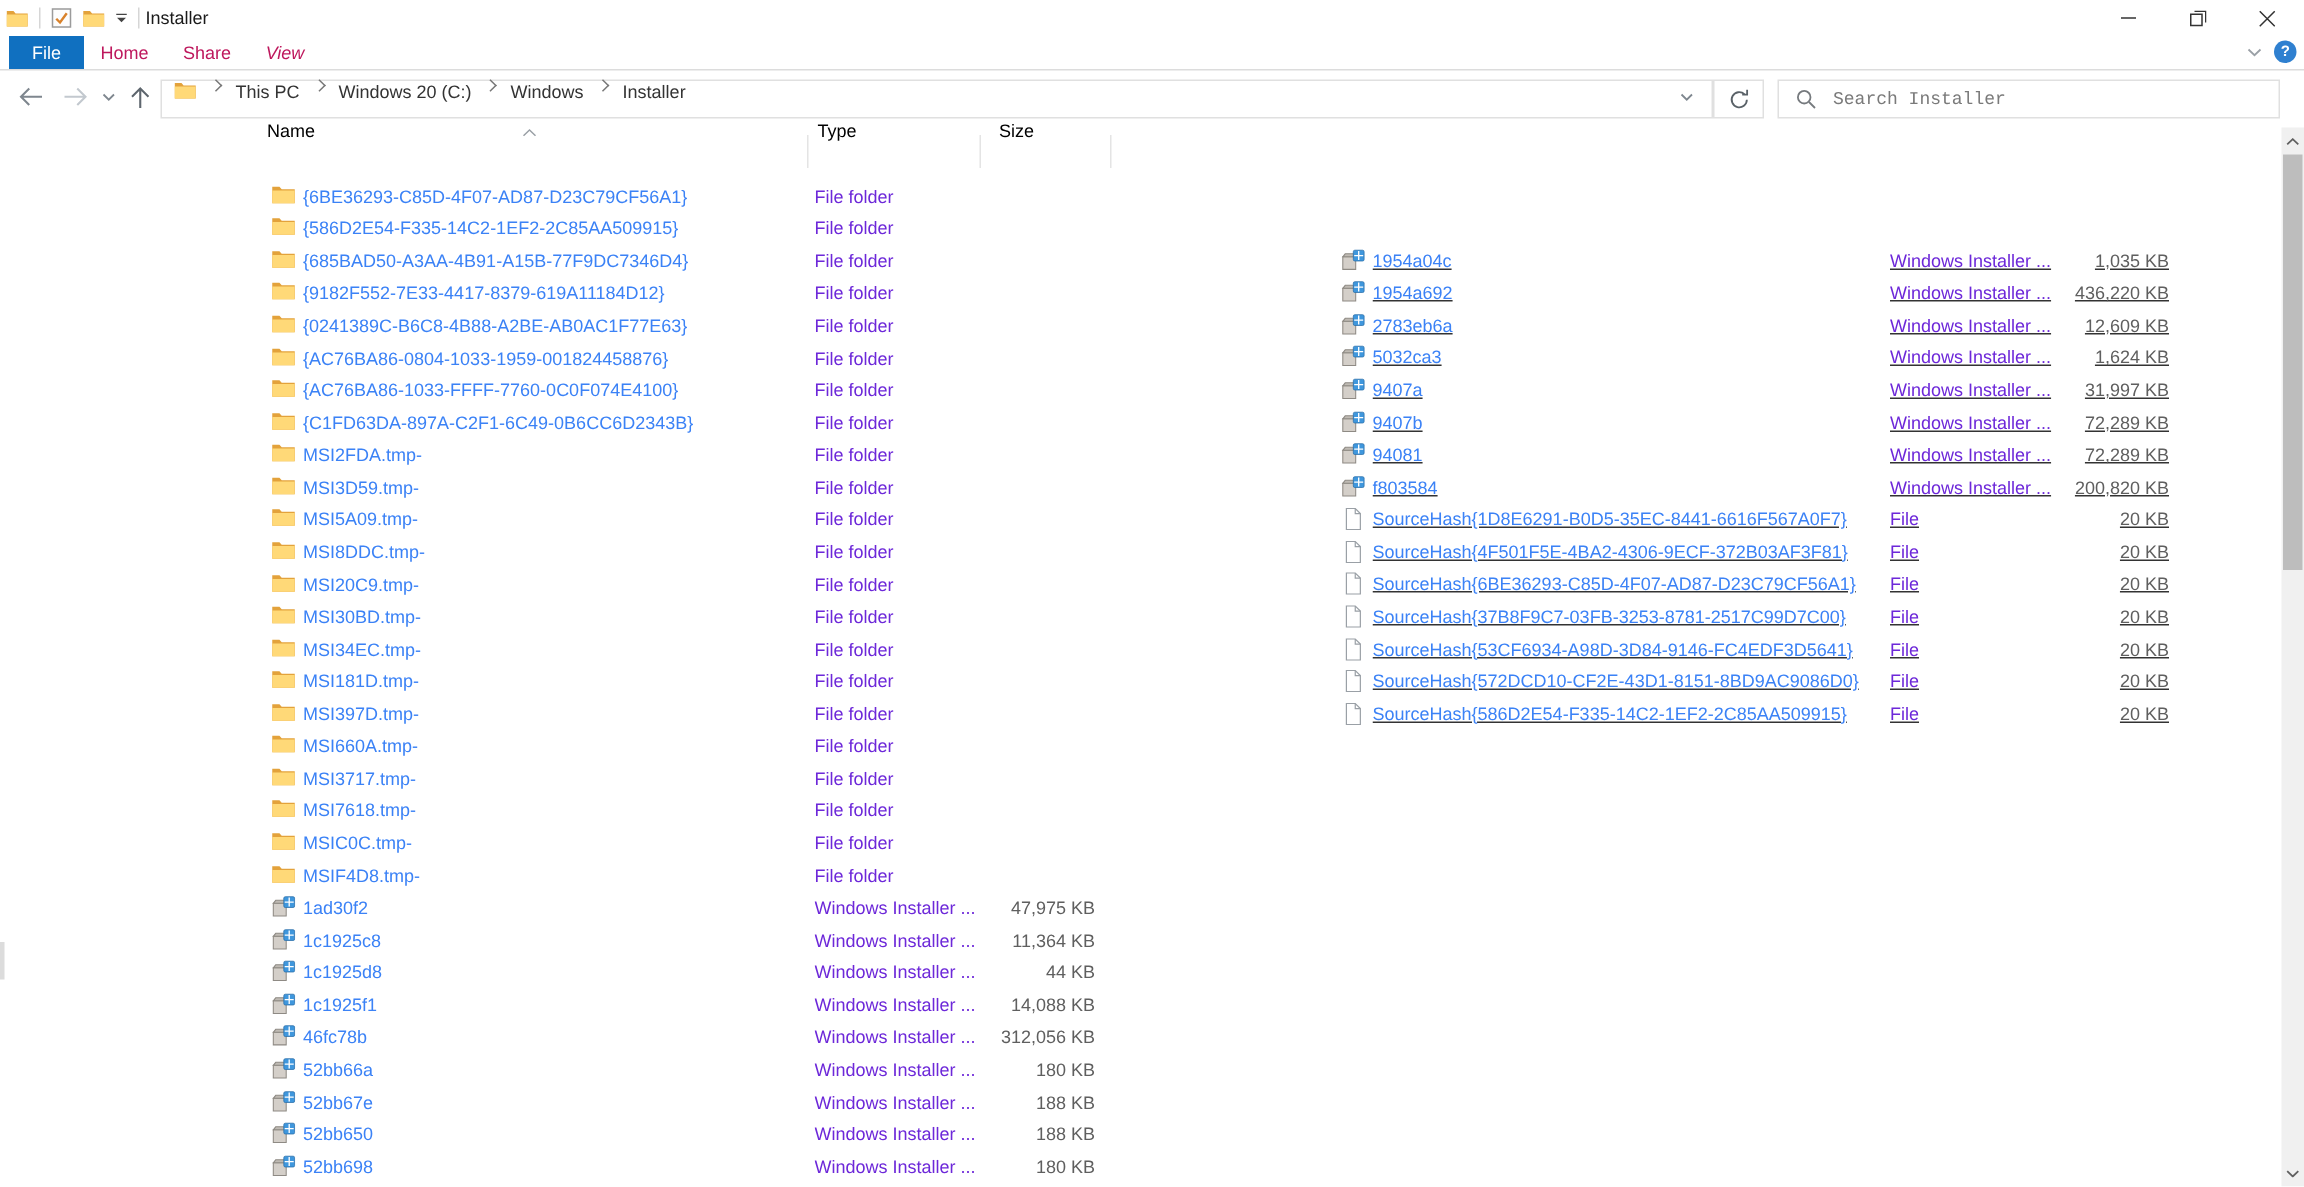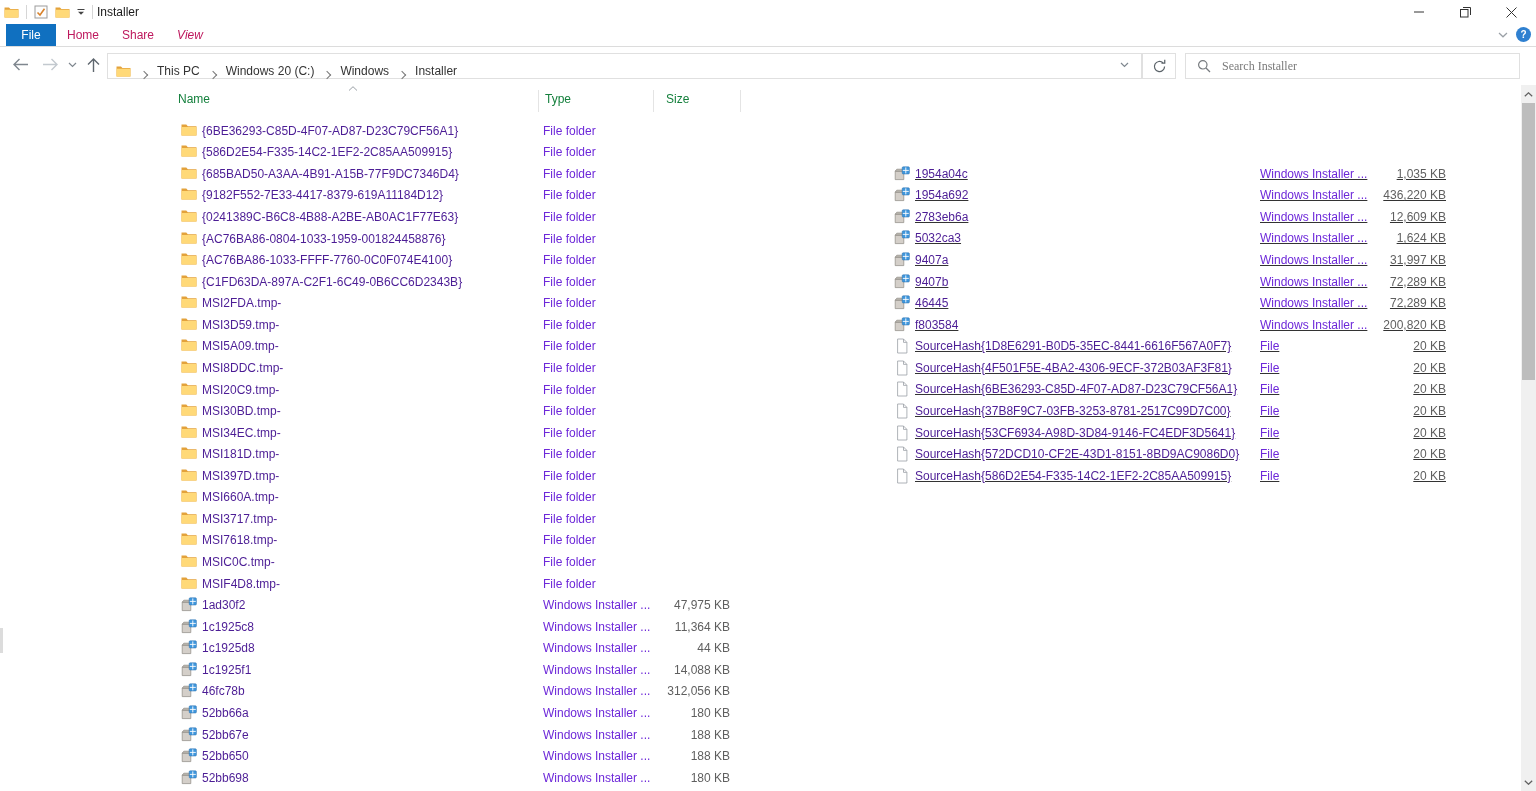--- a/index.html
+++ b/index.html
@@ -31,50 +31,50 @@
     display:flex;align-items:center;justify-content:center;font-size:10px;font-weight:bold;}
 
   
   .navbar{position:absolute;top:48px;left:0;width:1536px;height:37px;background:#fff;}
   .nav-btn{position:absolute;top:9px;display:flex;align-items:center;justify-content:center;}
   .nav-back{left:12px;color:#7f878f;}
   .nav-fwd{left:42px;color:#c3c9cf;}
   .nav-chev{left:68px;top:14px;color:#7f878f;}
   .nav-up{left:86px;color:#5f676f;}
   .addr-box{position:absolute;left:107px;top:5px;width:1035px;height:26px;box-sizing:border-box;
-    border:1px solid #e0e0e0;background:#fff;display:flex;align-items:flex-end;padding-left:8px;gap:7px;}
+    border:1px solid #e0e0e0;background:#fff;display:flex;align-items:flex-start;padding-left:8px;gap:7px;}
   .crumb{color:#333;white-space:nowrap;cursor:default;}
   .chev-right{width:5px;height:5px;border-right:1.3px solid #777;border-top:1.3px solid #777;
     transform:rotate(45deg);margin:0 3px;}
   .addr-drop{position:absolute;left:1120px;top:14px;}
   .refresh-box{position:absolute;left:1142px;top:5px;width:34px;height:26px;box-sizing:border-box;
     border:1px solid #e0e0e0;display:flex;align-items:center;justify-content:center;background:#fff;}
   .search-box{position:absolute;left:1185px;top:5px;width:335px;height:26px;box-sizing:border-box;
     border:1px solid #e0e0e0;background:#fff;display:flex;align-items:center;padding-left:11px;gap:9px;}
-  .search-input{border:none;outline:none;flex:1;font-family:Liberation Serif, serif;
+  .search-input{border:none;outline:none;flex:1;font-family:Liberation Mono, monospace;
     font-size:12px;color:#3b82f6;background:transparent;}
   .search-input::placeholder{color:#7a7a7a;}
 
   
-  .hdr{position:absolute;top:92px;color:#15803d;font-size:12px;white-space:nowrap;cursor:default;}
+  .hdr{position:absolute;top:80px;color:#000000;font-size:12px;white-space:nowrap;cursor:default;}
   .hdr-name{left:178px;}
   .hdr-type{left:545px;text-align:right;}
   .hdr-size{left:666px;}
   .sort-chevron{position:absolute;left:348px;top:86px;}
   .hdr-sep{position:absolute;top:90px;width:1px;height:22px;background:#e4e4e4;}
 
   
   .file-list{position:absolute;}
   .list-left{left:181px;top:120px;width:549px;}
   .list-right{left:894px;top:163px;width:552px;}
   .row{display:grid;height:21.57px;align-items:center;cursor:default;}
   .list-left .row{grid-template-columns:21px 341px 112px 75px;}
   .list-right .row{grid-template-columns:21px 345px 110px 76px;text-decoration:underline;}
   .cell-icon{width:16px;height:16px;}
-  .cell-name{color:#4c1d95;white-space:nowrap;overflow:hidden;}
+  .cell-name{color:#3b82f6;white-space:nowrap;overflow:hidden;}
   .cell-type{color:#6d28d9;white-space:nowrap;overflow:hidden;}
   .cell-size{color:#5f5f5f;text-align:right;white-space:nowrap;}
 
   
   .scrollbar{position:absolute;left:1521px;top:85px;width:15px;height:706px;background:#f0f0f0;}
   .sb-arrow{position:absolute;left:0;width:15px;height:16px;display:flex;align-items:center;justify-content:center;color:#606060;}
   .sb-up{top:1px;}
   .sb-down{bottom:1px;}
   .sb-thumb{position:absolute;left:1px;top:18px;width:13px;height:277px;background:#bdbdbd;}
 
@@ -663,21 +663,21 @@
   </div>
     <div class="row">
     <span class="cell-icon">
         <svg width="16" height="16" viewBox="0 0 16 16">
           <path d="M1.2 5.2h8.6v8.4H1.2z" fill="#d4cfc9" stroke="#8e8a84" stroke-width="0.7"></path>
           <path d="M1.2 5.2l1.6-2h5.4l1.6 2z" fill="#bfbab3" stroke="#8e8a84" stroke-width="0.7"></path>
           <rect x="8.2" y="0.8" width="7.2" height="7.2" rx="1" fill="#3f97dd" stroke="#2a6da8" stroke-width="0.5"></rect>
           <path d="M11.8 1.4v6M8.8 4.4h6" stroke="#fff" stroke-width="0.9"></path>
         </svg>
       </span>
-    <span class="cell-name">46445</span>
+    <span class="cell-name">94081</span>
     <span class="cell-type">Windows Installer ...</span>
     <span class="cell-size">72,289 KB</span>
   </div>
     <div class="row">
     <span class="cell-icon">
         <svg width="16" height="16" viewBox="0 0 16 16">
           <path d="M1.2 5.2h8.6v8.4H1.2z" fill="#d4cfc9" stroke="#8e8a84" stroke-width="0.7"></path>
           <path d="M1.2 5.2l1.6-2h5.4l1.6 2z" fill="#bfbab3" stroke="#8e8a84" stroke-width="0.7"></path>
           <rect x="8.2" y="0.8" width="7.2" height="7.2" rx="1" fill="#3f97dd" stroke="#2a6da8" stroke-width="0.5"></rect>
           <path d="M11.8 1.4v6M8.8 4.4h6" stroke="#fff" stroke-width="0.9"></path>

